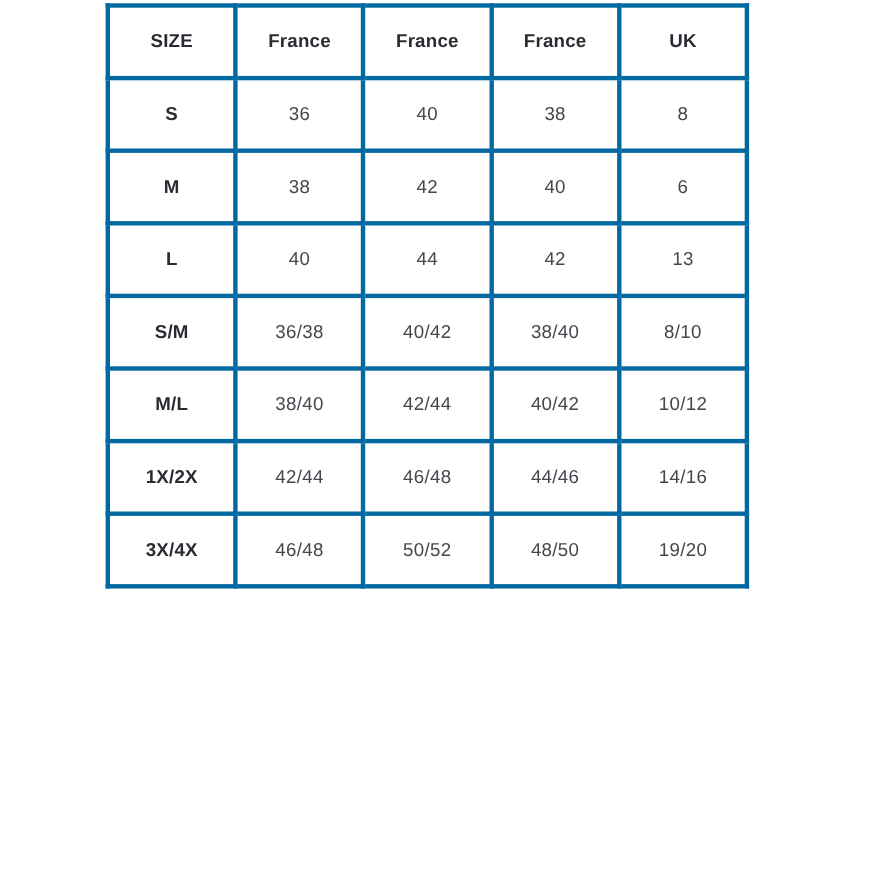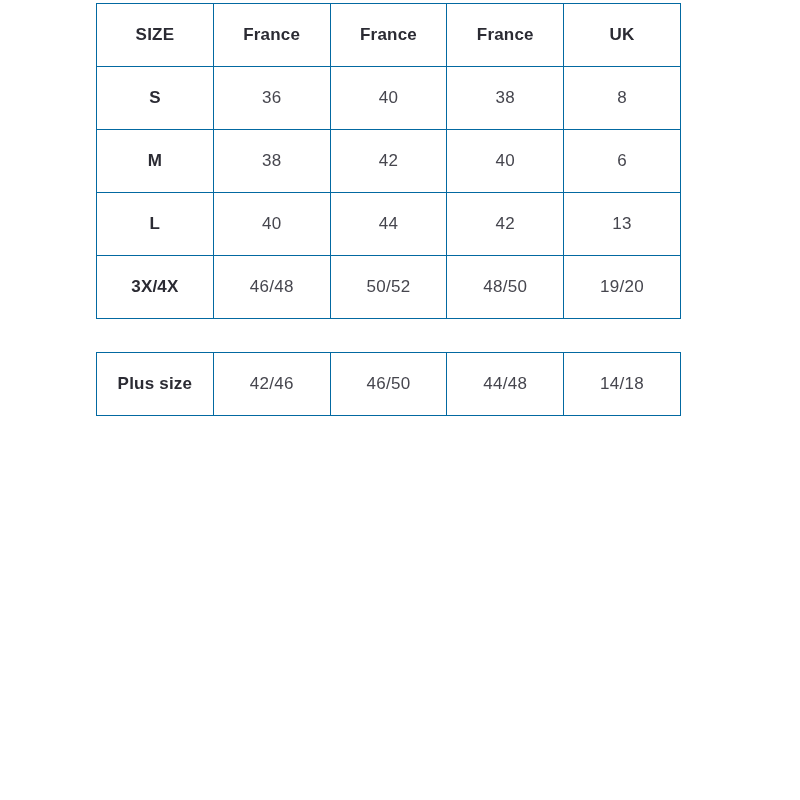--- a/index.html
+++ b/index.html
@@ -14,21 +14,21 @@
     box-sizing: border-box;
     padding: 3px 0 0 96px;
   }
   table.size-table {
     border-collapse: collapse;
     table-layout: fixed;
     width: 585px;
     background: #ffffff;
   }
   table.size-table td {
-    border: 1px solid #0369a1;
+    border: 4px solid #0369a1;
     height: 62px;
     text-align: center;
     vertical-align: middle;
     font-size: 17px;
     letter-spacing: 0.3px;
     color: #46464e;
     padding: 0;
     overflow: hidden;
   }
   table.size-table td.bold {
@@ -69,36 +69,50 @@
         <td>6</td>
       </tr>
       <tr>
         <td class="bold">L</td>
         <td>40</td>
         <td>44</td>
         <td>42</td>
         <td>13</td>
       </tr>
       <tr>
+        <td class="bold">S/M</td>
+        <td>36/38</td>
+        <td>40/42</td>
+        <td>38/40</td>
+        <td>8/10</td>
+      </tr>
+      <tr>
+        <td class="bold">M/L</td>
+        <td>38/40</td>
+        <td>42/44</td>
+        <td>40/42</td>
+        <td>10/12</td>
+      </tr>
+      <tr>
+        <td class="bold">1X/2X</td>
+        <td>42/44</td>
+        <td>46/48</td>
+        <td>44/46</td>
+        <td>14/16</td>
+      </tr>
+      <tr>
         <td class="bold">3X/4X</td>
         <td>46/48</td>
         <td>50/52</td>
         <td>48/50</td>
         <td>19/20</td>
       </tr>
     </tbody>
   </table>
 
   <div class="table-gap"></div>
 
   <table class="size-table">
     <tbody>
-      <tr>
-        <td class="bold">Plus size</td>
-        <td>42/46</td>
-        <td>46/50</td>
-        <td>44/48</td>
-        <td>14/18</td>
-      </tr>
     </tbody>
   </table>
 
 </div>
 
 </body></html>

